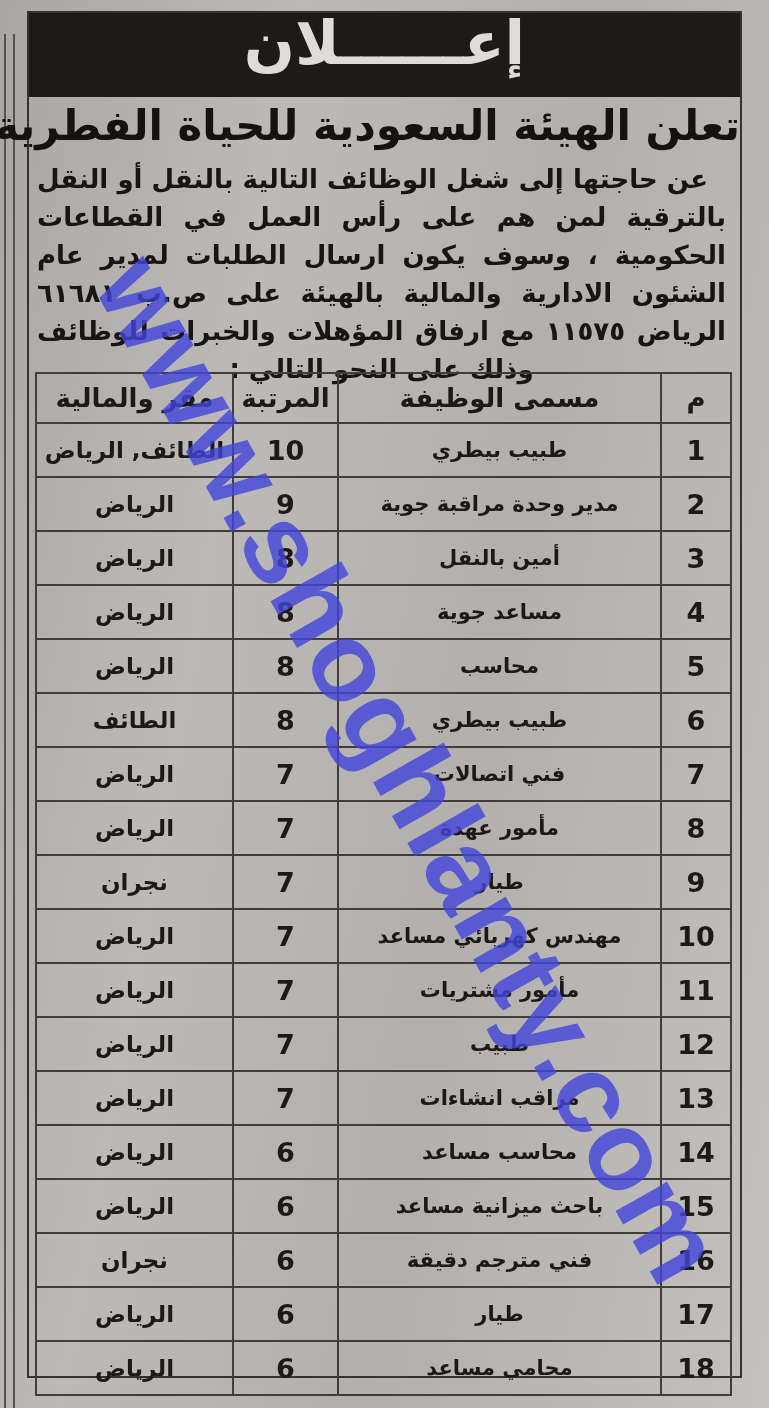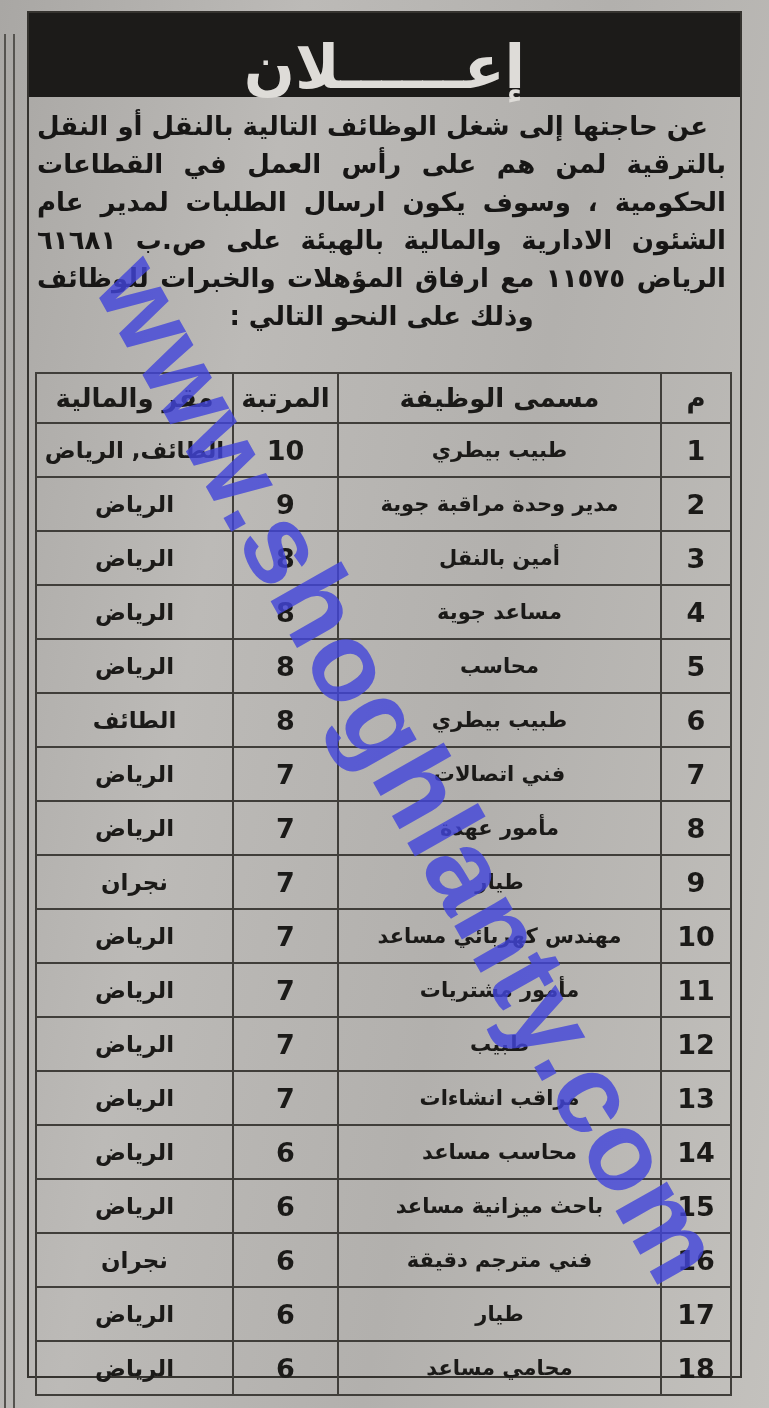--- a/index.html
+++ b/index.html
@@ -19,21 +19,21 @@
   .ad-frame {
     position:absolute; left:27px; top:11px;
     width:715px; height:1367px;
     border:2px solid #35332f;
     box-sizing:border-box;
     filter: blur(0.25px);
   }
   .banner {
     height:84px; background:#1c1b19;
     color:#dedcd8; font-weight:bold; font-size:60px;
-    display:flex; align-items:flex-end; justify-content:center;
+    display:flex; align-items:flex-start; justify-content:center;
     line-height:1;
   }
   .org-title {
     margin-top:4px;
     text-align:center;
     font-size:42px; font-weight:bold; color:#141312;
     direction:rtl; white-space:nowrap;
   }
   .body-paragraph {
     direction:rtl;
@@ -79,20 +79,21 @@
 <div class="page">
 
   <div class="col-rule"></div>
 
   <div class="ad-frame">
 
     <div class="banner">
       <span>إعــــــلان</span>
     </div>
 
+    <div class="org-title">تعلن الهيئة السعودية للحياة الفطرية</div>
 
     <div class="body-paragraph">عن حاجتها إلى شغل الوظائف التالية بالنقل أو النقل بالترقية لمن هم على رأس العمل في القطاعات الحكومية ، وسوف يكون ارسال الطلبات لمدير عام الشئون الادارية والمالية بالهيئة على ص.ب ٦١٦٨١ الرياض ١١٥٧٥ مع ارفاق المؤهلات والخبرات للوظائف وذلك على النحو التالي :</div>
 
     <table class="jobs-table">
       <colgroup>
         <col style="width:70px">
           <col style="width:323px">
           <col style="width:105px">
           <col style="width:197px">
       </colgroup>

